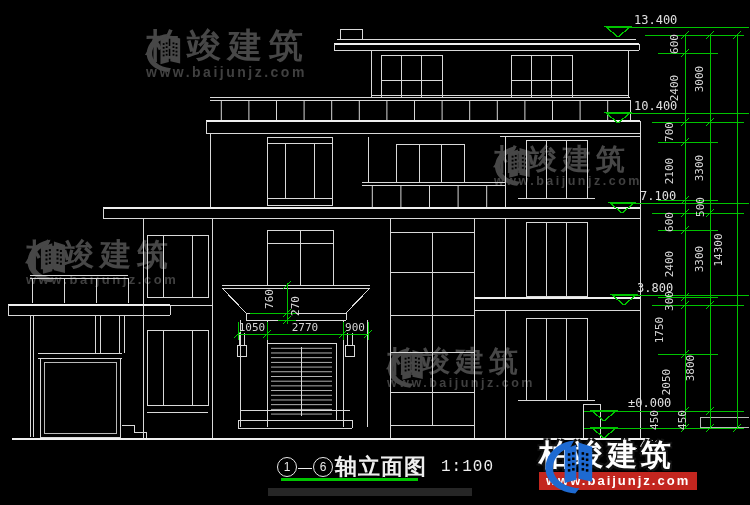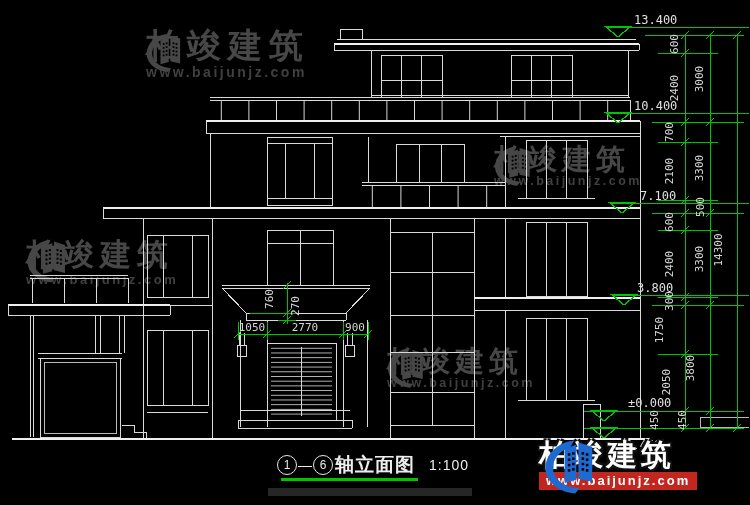--- a/index.html
+++ b/index.html
@@ -30,22 +30,22 @@
   .brandlogo .tx{display:flex;flex-direction:column;margin-left:4px;margin-top:6px;}
   .logo-cn{color:#fff;font-weight:bold;font-size:30px;letter-spacing:4px;line-height:1.1;
            text-shadow:2px 2px 0 #111,-2px -2px 0 #111,2px -2px 0 #111,-2px 2px 0 #111;white-space:nowrap;}
   .logo-url{margin-top:1px;background:#c3261f;color:#fff;font-weight:bold;font-size:13px;
             letter-spacing:2px;padding:1px 7px 2px;white-space:nowrap;}
   
   .title{position:absolute;left:277px;top:452px;color:#eee;display:flex;align-items:center;z-index:2;}
   .circ{display:inline-block;width:18px;height:18px;border:1.5px solid #e8e8e8;border-radius:50%;
         font-size:12px;line-height:18px;text-align:center;color:#e8e8e8;}
   .dash{margin:0 1px;font-size:14px;}
-  .tlabel{font-size:19px;font-weight:bold;letter-spacing:1px;margin-left:2px;}
-  .tscale{font-size:14px;margin-left:14px;letter-spacing:1px;font-family:Liberation Sans, sans-serif;}
+  .tlabel{font-size:22px;font-weight:bold;letter-spacing:1px;margin-left:2px;}
+  .tscale{font-size:16px;margin-left:14px;letter-spacing:1px;font-family:Liberation Mono, monospace;}
   .underline{position:absolute;left:281px;top:478px;width:137px;height:3px;background:#00c400;z-index:2;}
   .subbar{position:absolute;left:268px;top:488px;width:204px;height:8px;background:#262626;z-index:1;}
 </style>
 </head>
 <body>
 
 <div class="stage">
 
   <svg width="0" height="0">
     <defs>

